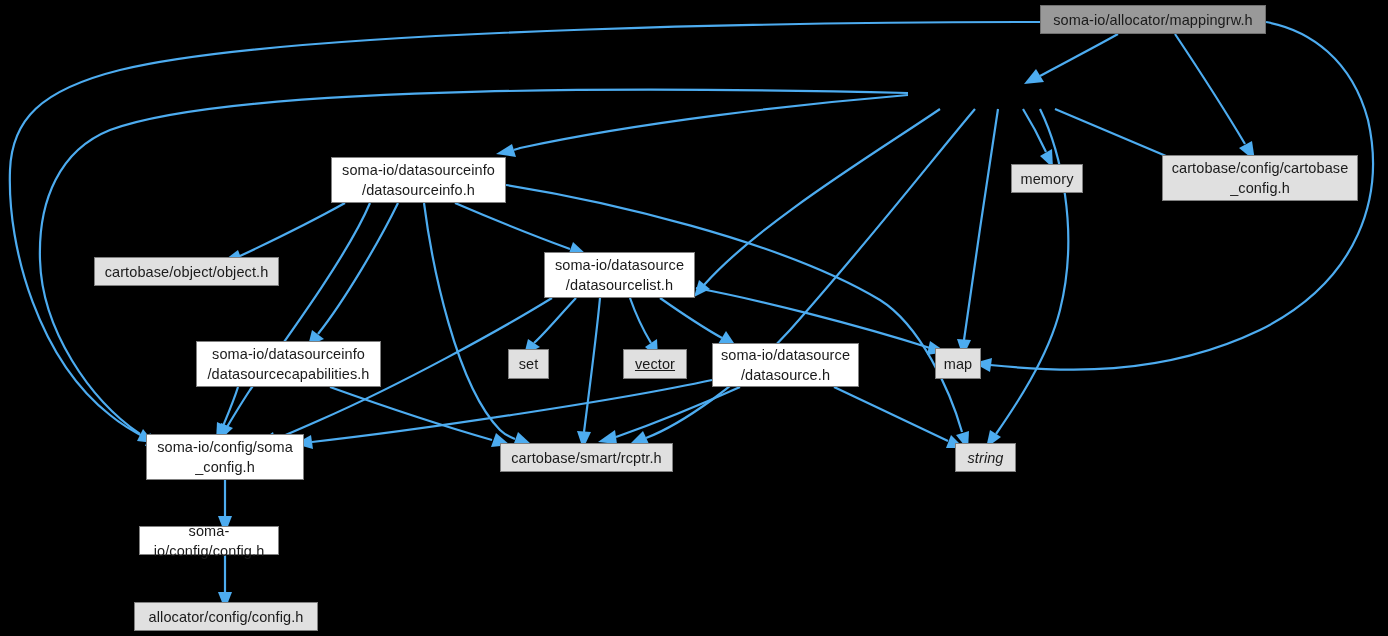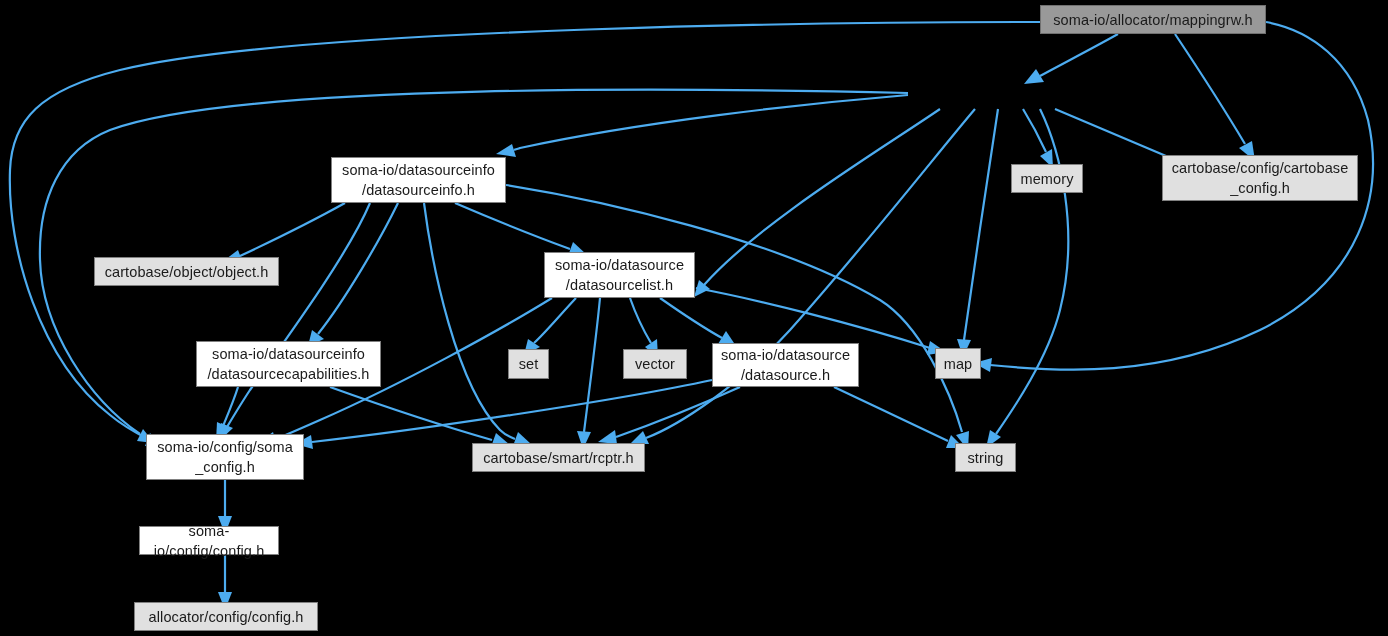--- a/index.html
+++ b/index.html
@@ -251,43 +251,43 @@
 
   <div class="node" style="left:196px; top:341px; width:185px; height:46px;">
     <span>soma-io/datasourceinfo
 /datasourcecapabilities.h</span>
   </div>
 
   <div class="node sys" style="left:508px; top:349px; width:41px; height:30px;">
     <span>set</span>
   </div>
 
-  <div class="node sys" style="left:623px; top:349px; width:64px; height:30px;">
+  <div class="node sys" style="left:623px; top:349px; width:64px; height:30px;text-decoration:underline;">
     <span>vector</span>
   </div>
 
   <div class="node" style="left:712px; top:343px; width:147px; height:44px;">
     <span>soma-io/datasource
 /datasource.h</span>
   </div>
 
   <div class="node sys" style="left:935px; top:348px; width:46px; height:31px;">
     <span>map</span>
   </div>
 
   <div class="node" style="left:146px; top:434px; width:158px; height:46px;">
     <span>soma-io/config/soma
 _config.h</span>
   </div>
 
-  <div class="node sys" style="left:472px; top:443px; width:173px; height:29px;">
+  <div class="node sys" style="left:500px; top:443px; width:173px; height:29px;">
     <span>cartobase/smart/rcptr.h</span>
   </div>
 
-  <div class="node sys" style="left:955px; top:443px; width:61px; height:29px;">
+  <div class="node sys" style="left:955px; top:443px; width:61px; height:29px;font-style:italic;">
     <span>string</span>
   </div>
 
   <div class="node" style="left:139px; top:526px; width:140px; height:29px;">
     <span>soma-io/config/config.h</span>
   </div>
 
   <div class="node sys" style="left:134px; top:602px; width:184px; height:29px;">
     <span>allocator/config/config.h</span>
   </div>

